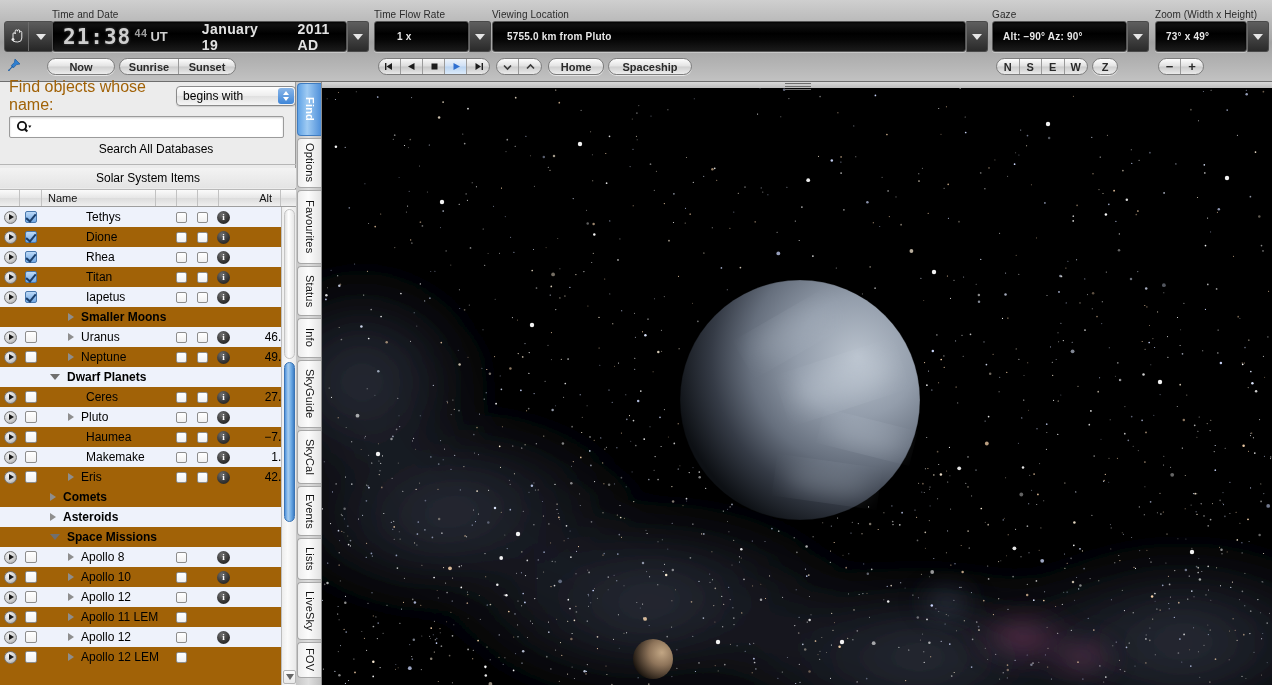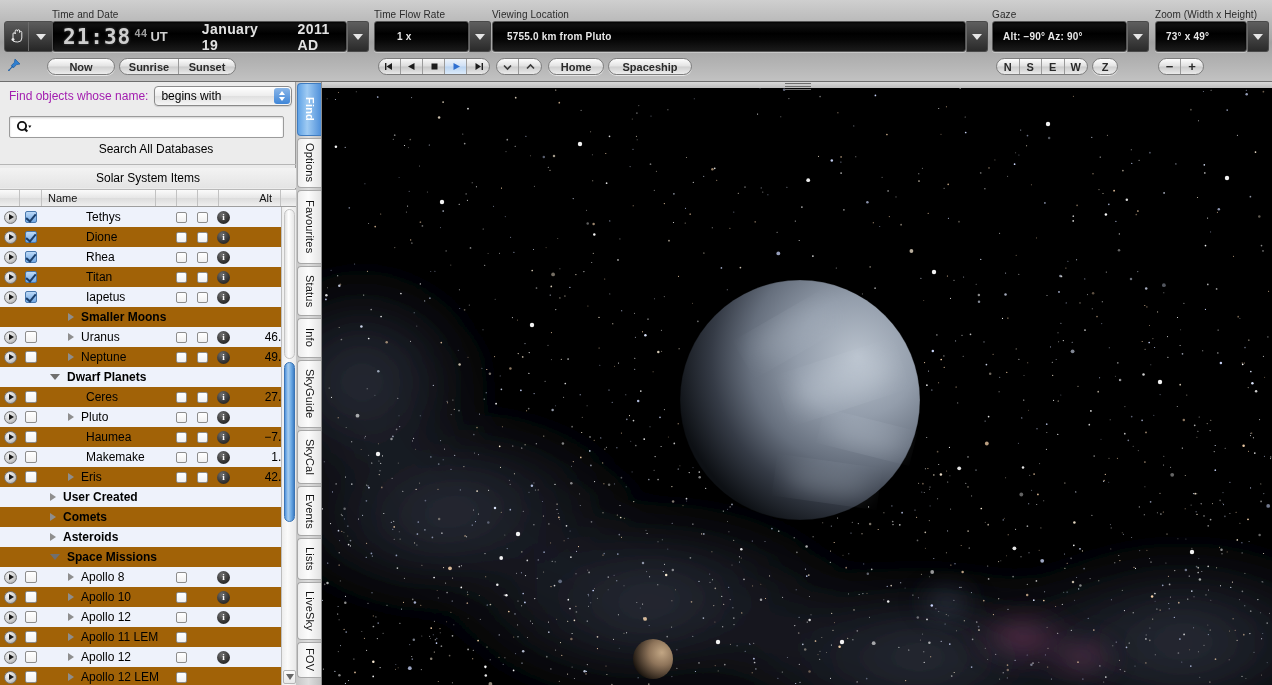--- a/index.html
+++ b/index.html
@@ -91,21 +91,21 @@
 
   
   .sidepanel {
     position:absolute; left:0; top:82px; width:296px; height:603px;
     background:#ececec; border-right:1px solid #9a9a9a;
   }
   .findrow{
     position:absolute;left:0;top:0;width:296px;height:28px;
     display:flex;align-items:center;padding-left:9px;
   }
-  .findlabel{font-size:12px;color:#a21caf;}
+  .findlabel{font-size:16px;color:#a16207;}
   .popup{
     margin-left:6px;width:138px;height:20px;
     background:linear-gradient(#ffffff,#ededed 50%,#e0e0e0 52%,#f6f6f6);
     border:1px solid #8a8a8a;border-radius:4px;
     display:flex;align-items:center;position:relative;
     box-shadow:0 1px 1px rgba(0,0,0,.12);
   }
   .popup span{font-size:12px;color:#000;padding-left:6px;}
   .popbtn{
     position:absolute;right:1px;top:1px;width:16px;height:16px;border-radius:3px;
@@ -321,21 +321,21 @@
         <svg width="11" height="8" viewBox="0 0 11 8">
             <polyline points="2,2.5 5.5,6 9,2.5" fill="none" stroke="#3a3a3a" stroke-width="1.6"></polyline>
           </svg>
       </div>
       <div class="seg" style="width:23px;">
         <svg width="11" height="8" viewBox="0 0 11 8">
             <polyline points="2,5.5 5.5,2 9,5.5" fill="none" stroke="#3a3a3a" stroke-width="1.6"></polyline>
           </svg>
       </div>
     </div>
-    <div class="cap" style="left:548px;top:58px;width:56px;height:17px;">Home</div>
+    <div class="cap" style="left:548px;top:58px;width:56px;height:17px;border-radius:8px;">Home</div>
     <div class="cap" style="left:608px;top:58px;width:84px;height:17px;">Spaceship</div>
 
     <div class="grp-label" style="left:992px;top:9px;">Gaze</div>
     <div class="lcd" style="left:992px;top:21px;width:135px;height:31px;">
       <div class="lcd-inner" style="padding-left:10px;align-items:center;">
         <span class="lcdtext">Alt: −90° Az: 90°</span>
       </div>
     </div>
     <div class="arrowbtn" style="left:1127px;top:21px;width:22px;height:31px;">
         <div class="tri-d"></div>
@@ -715,33 +715,20 @@
           <div class="c-small">
             <div class="cbox sm"></div>
           </div>
           <div class="c-small">
             <div class="cbox sm"></div>
           </div>
           <div class="c-small">
             <div class="ibtn">i</div>
           </div>
           <div class="c-alt">42.0</div>
-        </div>
-        <div class="row alt">
-          <div class="c-disc"></div>
-          <div class="c-chk"></div>
-          <div class="c-name">
-            <span style="display:inline-block;width:8px"></span>
-            <span class="tri" style="display:inline-block;margin-right:7px;"></span>
-            <span class="gname">User Created</span>
-          </div>
-          <div class="c-small"></div>
-          <div class="c-small"></div>
-          <div class="c-small"></div>
-          <div class="c-alt"></div>
         </div>
         <div class="row">
           <div class="c-disc"></div>
           <div class="c-chk"></div>
           <div class="c-name">
             <span style="display:inline-block;width:8px"></span>
             <span class="tri" style="display:inline-block;margin-right:7px;"></span>
             <span class="gname">Comets</span>
           </div>
           <div class="c-small"></div>

